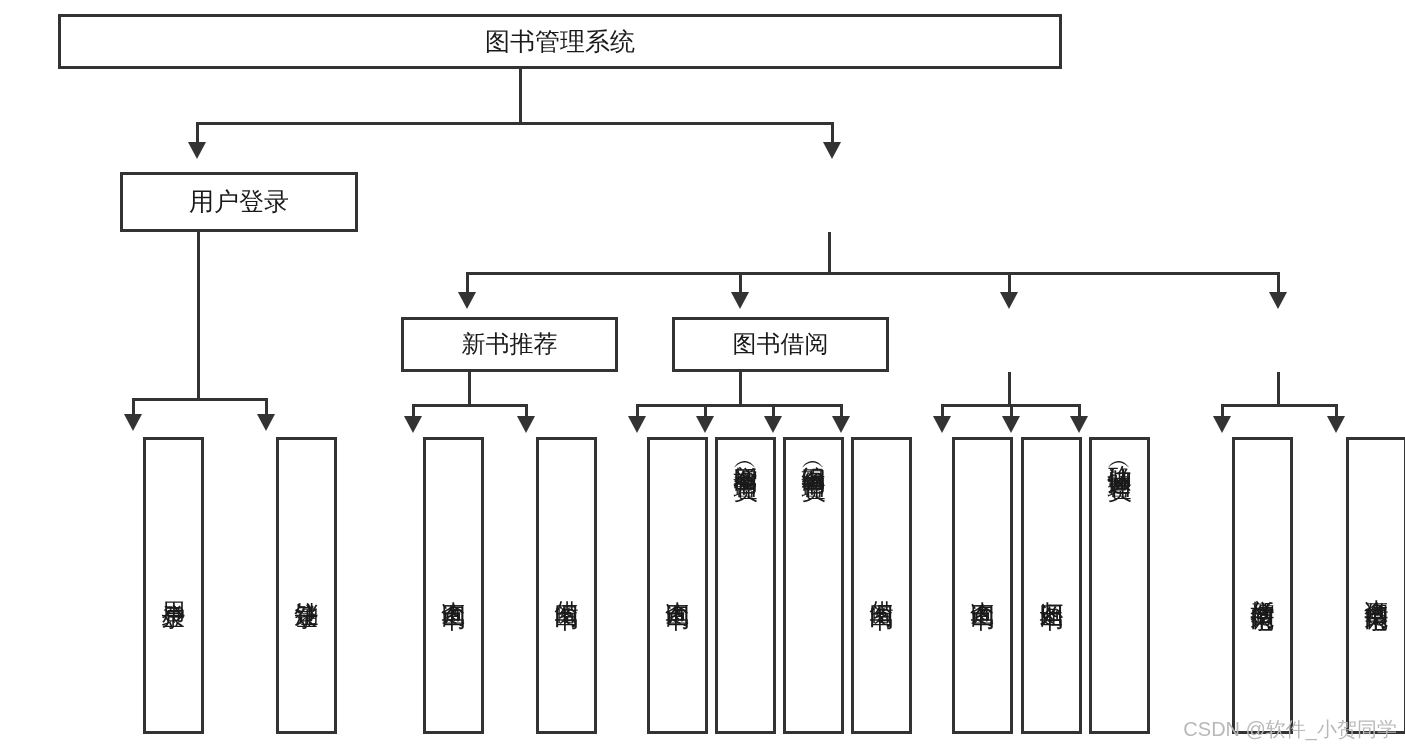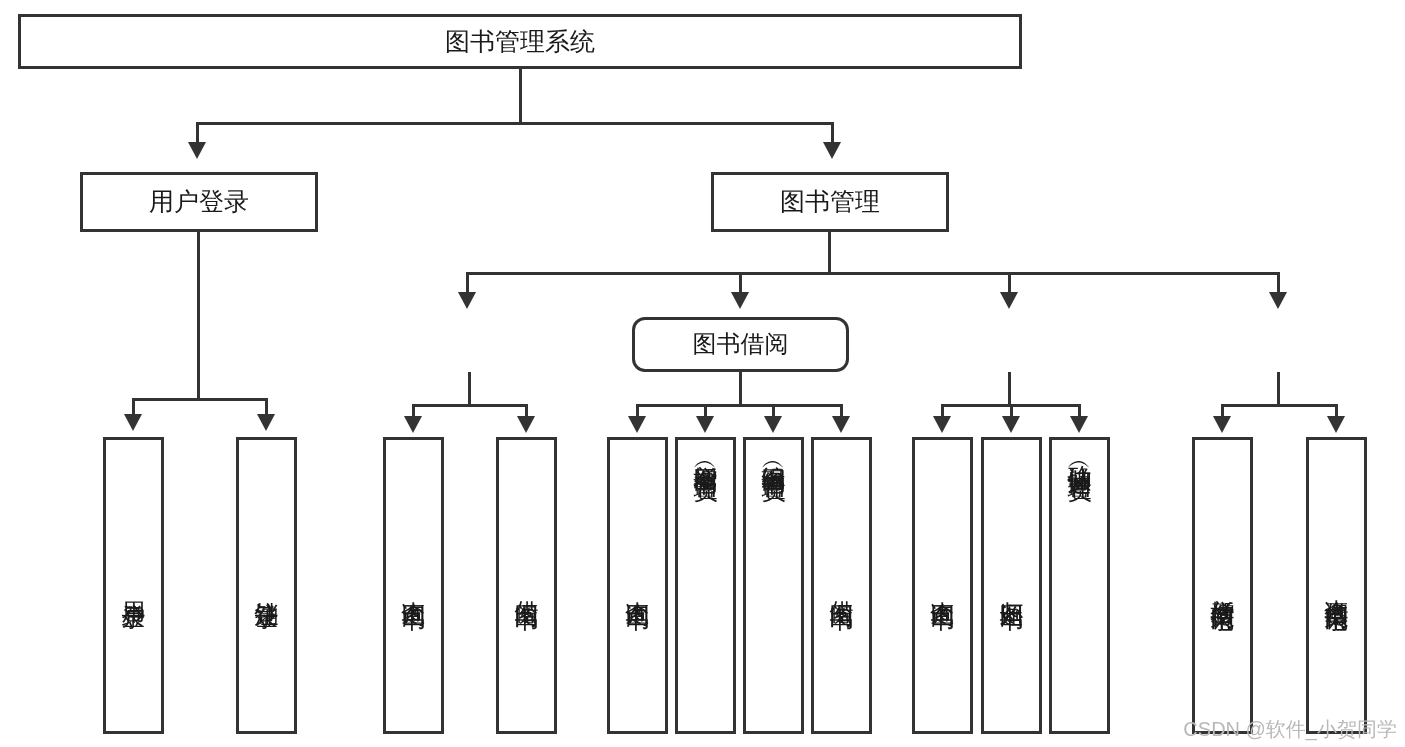--- a/index.html
+++ b/index.html
@@ -21,20 +21,21 @@
   
   .node {
     position: absolute;
     box-sizing: border-box;
     border: 3px solid #333333;
     background: #ffffff;
     display: flex;
     align-items: center;
     justify-content: center;
     color: #1a1a1a;
+    margin-left: 40px;
   }
   .node .label {
     display: block;
     text-align: center;
     line-height: 1.18;
     white-space: nowrap;
   }
 
   .node.root .label      { font-size: 25px; }
   .node.level2 .label    { font-size: 25px; }
@@ -102,23 +103,20 @@
 
   <div class="vline" style="left:196px; top:122px; width:3px; height:22px;"></div>
   <div class="arrow" style="left:188px; top:142px;"></div>
   <div class="vline" style="left:831px; top:122px; width:3px; height:22px;"></div>
   <div class="arrow" style="left:823px; top:142px;"></div>
 
   <div class="node level2" style="left:80px; top:172px; width:238px; height:60px;">
     <span class="label">用户登录</span>
   </div>
 
-  <div class="node level2" style="left:711px; top:172px; width:238px; height:60px;">
-    <span class="label">图书管理</span>
-  </div>
 
   <div class="vline" style="left:197px; top:232px; width:3px; height:166px;"></div>
   <div class="hline" style="left:132px; top:398px; width:136px; height:3px;"></div>
   <div class="vline" style="left:132px; top:398px; width:3px; height:18px;"></div>
   <div class="arrow" style="left:124px; top:414px;"></div>
   <div class="vline" style="left:265px; top:398px; width:3px; height:18px;"></div>
   <div class="arrow" style="left:257px; top:414px;"></div>
 
   <div class="vline" style="left:828px; top:232px; width:3px; height:40px;"></div>
   <div class="hline" style="left:466px; top:272px; width:814px; height:3px;"></div>
@@ -128,21 +126,24 @@
 
   <div class="vline" style="left:739px; top:272px; width:3px; height:22px;"></div>
   <div class="arrow" style="left:731px; top:292px;"></div>
 
   <div class="vline" style="left:1008px; top:272px; width:3px; height:22px;"></div>
   <div class="arrow" style="left:1000px; top:292px;"></div>
 
   <div class="vline" style="left:1277px; top:272px; width:3px; height:22px;"></div>
   <div class="arrow" style="left:1269px; top:292px;"></div>
 
-  <div class="node level3" style="left:632px; top:317px; width:217px; height:55px;border-radius:13px;">
+  <div class="node level3" style="left:361px; top:317px; width:217px; height:55px;">
+    <span class="label">新书推荐</span>
+  </div>
+  <div class="node level3" style="left:632px; top:317px; width:217px; height:55px;">
     <span class="label">图书借阅</span>
   </div>
 
   <div class="vline" style="left:468px; top:372px; width:3px; height:32px;"></div>
   <div class="hline" style="left:412px; top:404px; width:116px; height:3px;"></div>
   <div class="vline" style="left:412px; top:404px; width:3px; height:14px;"></div>
   <div class="arrow" style="left:404px; top:416px;"></div>
   <div class="vline" style="left:525px; top:404px; width:3px; height:14px;"></div>
   <div class="arrow" style="left:517px; top:416px;"></div>
 

